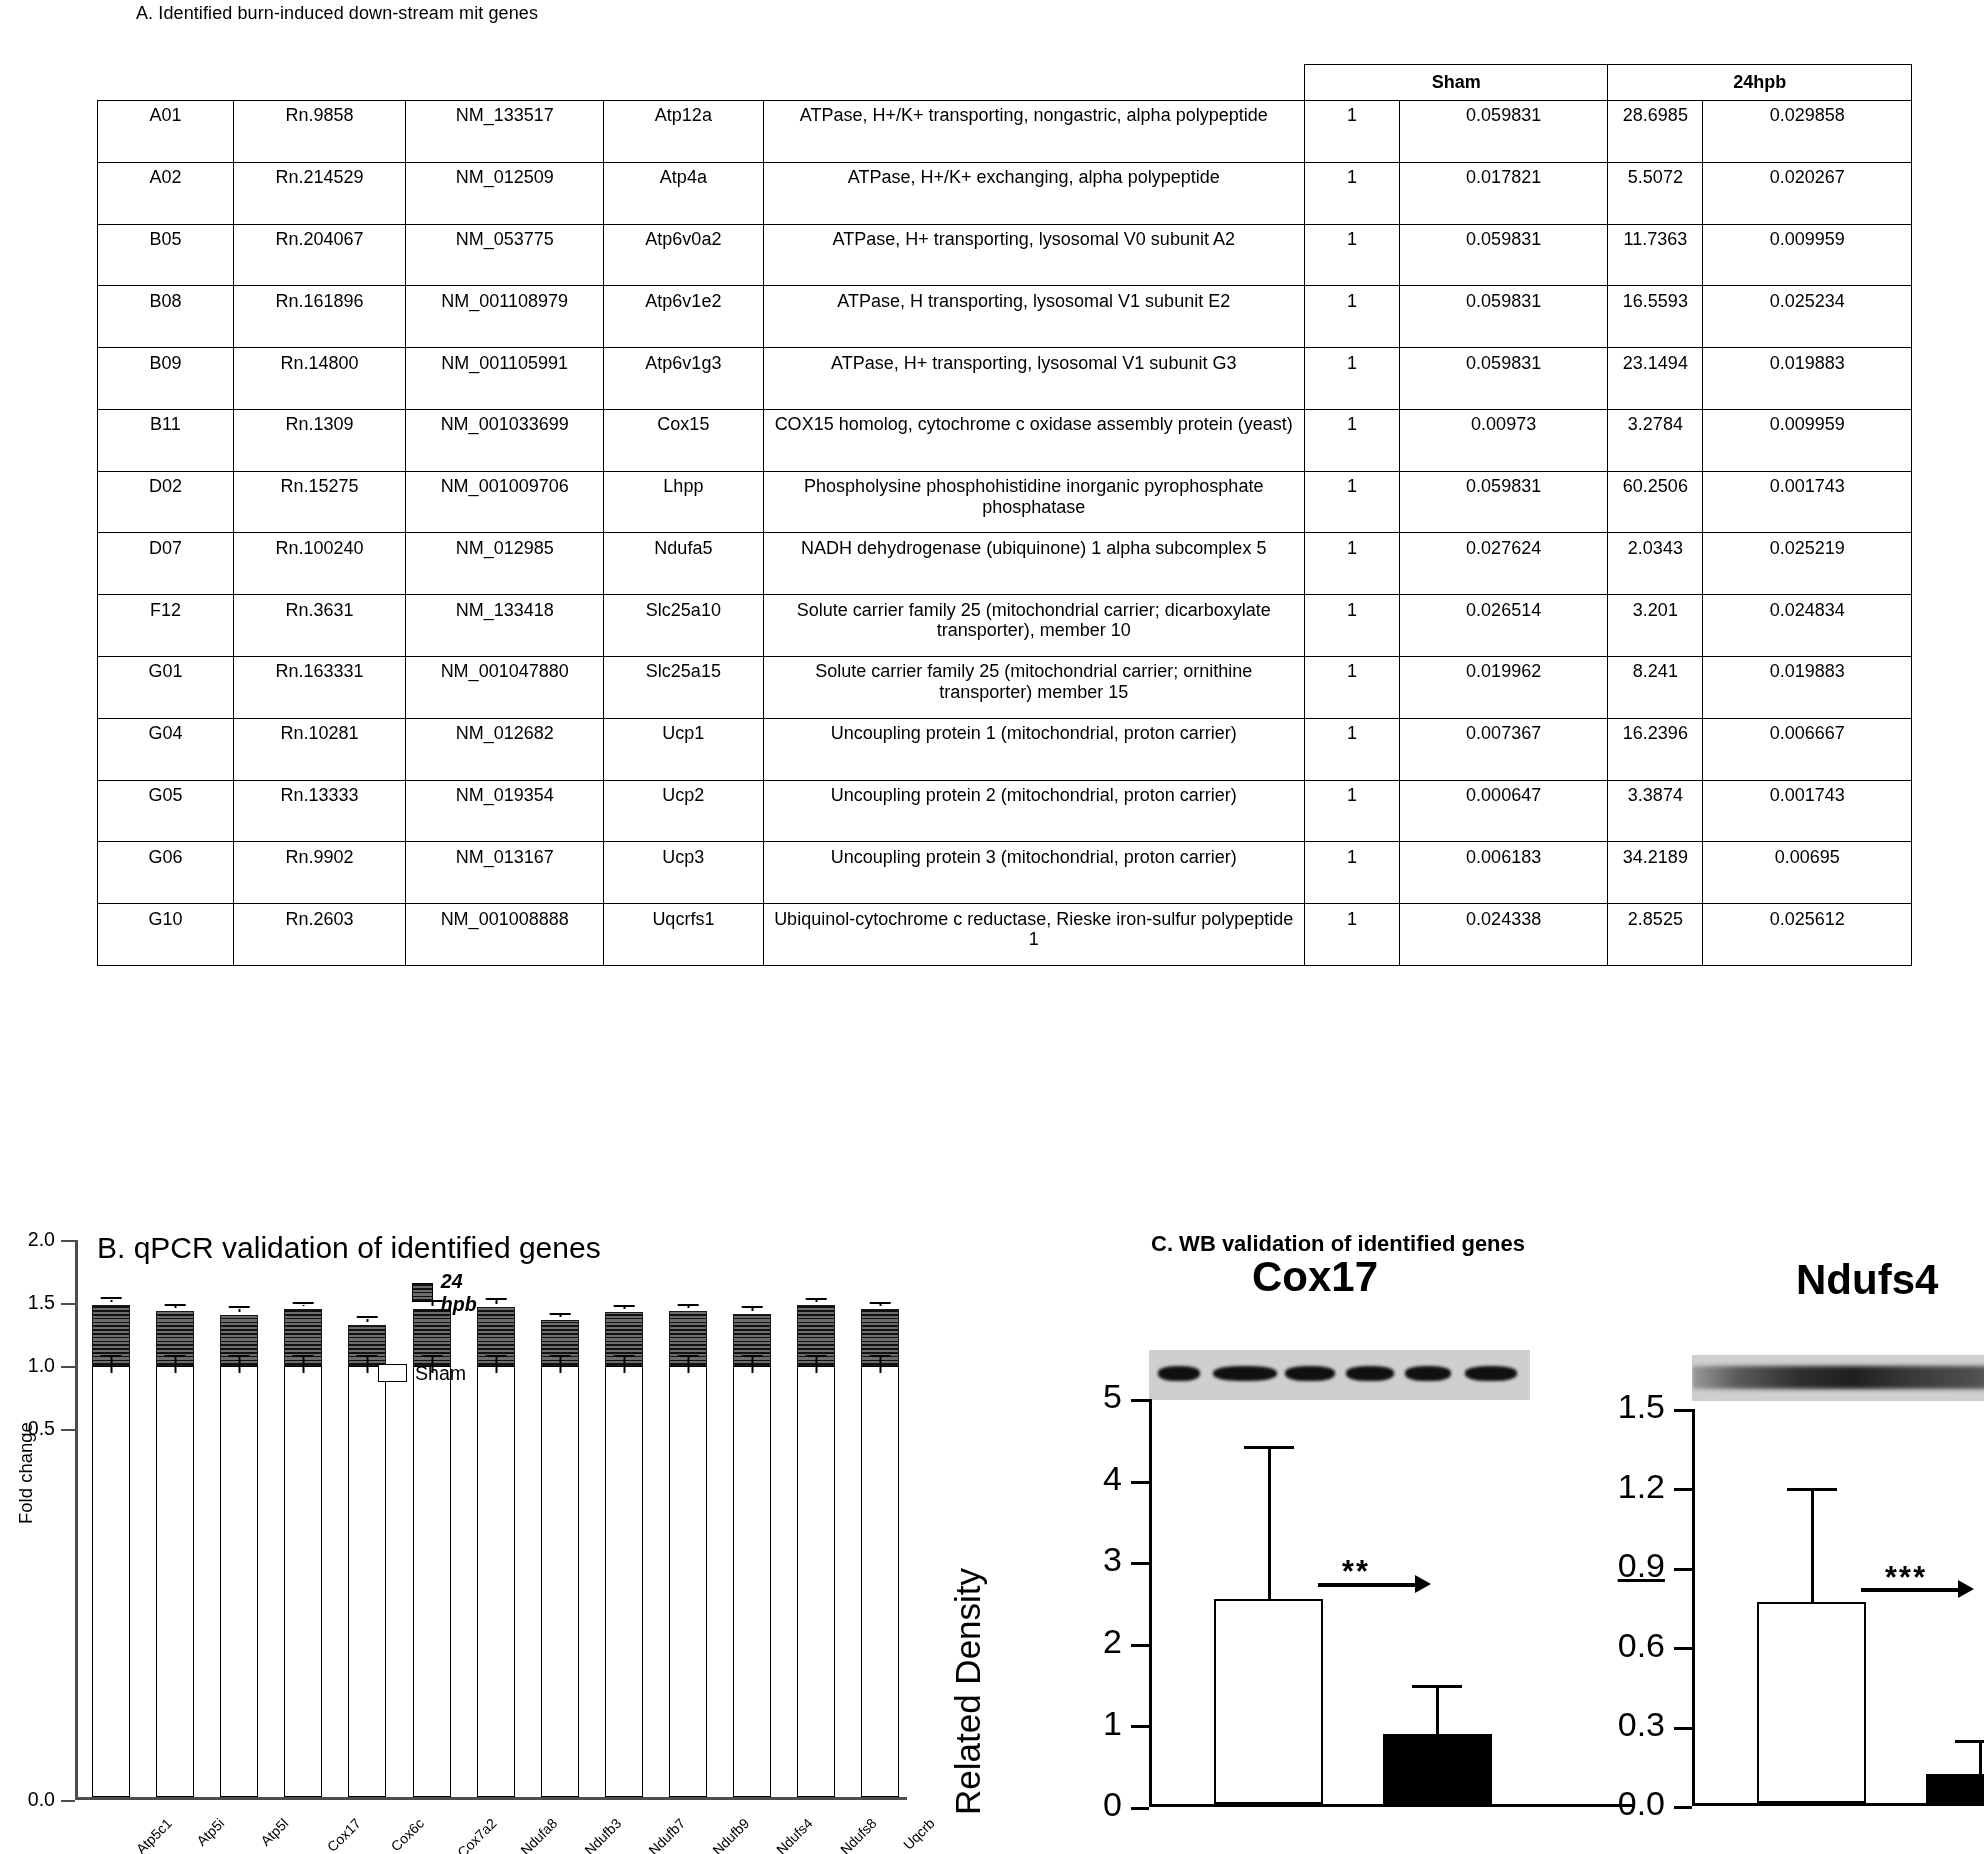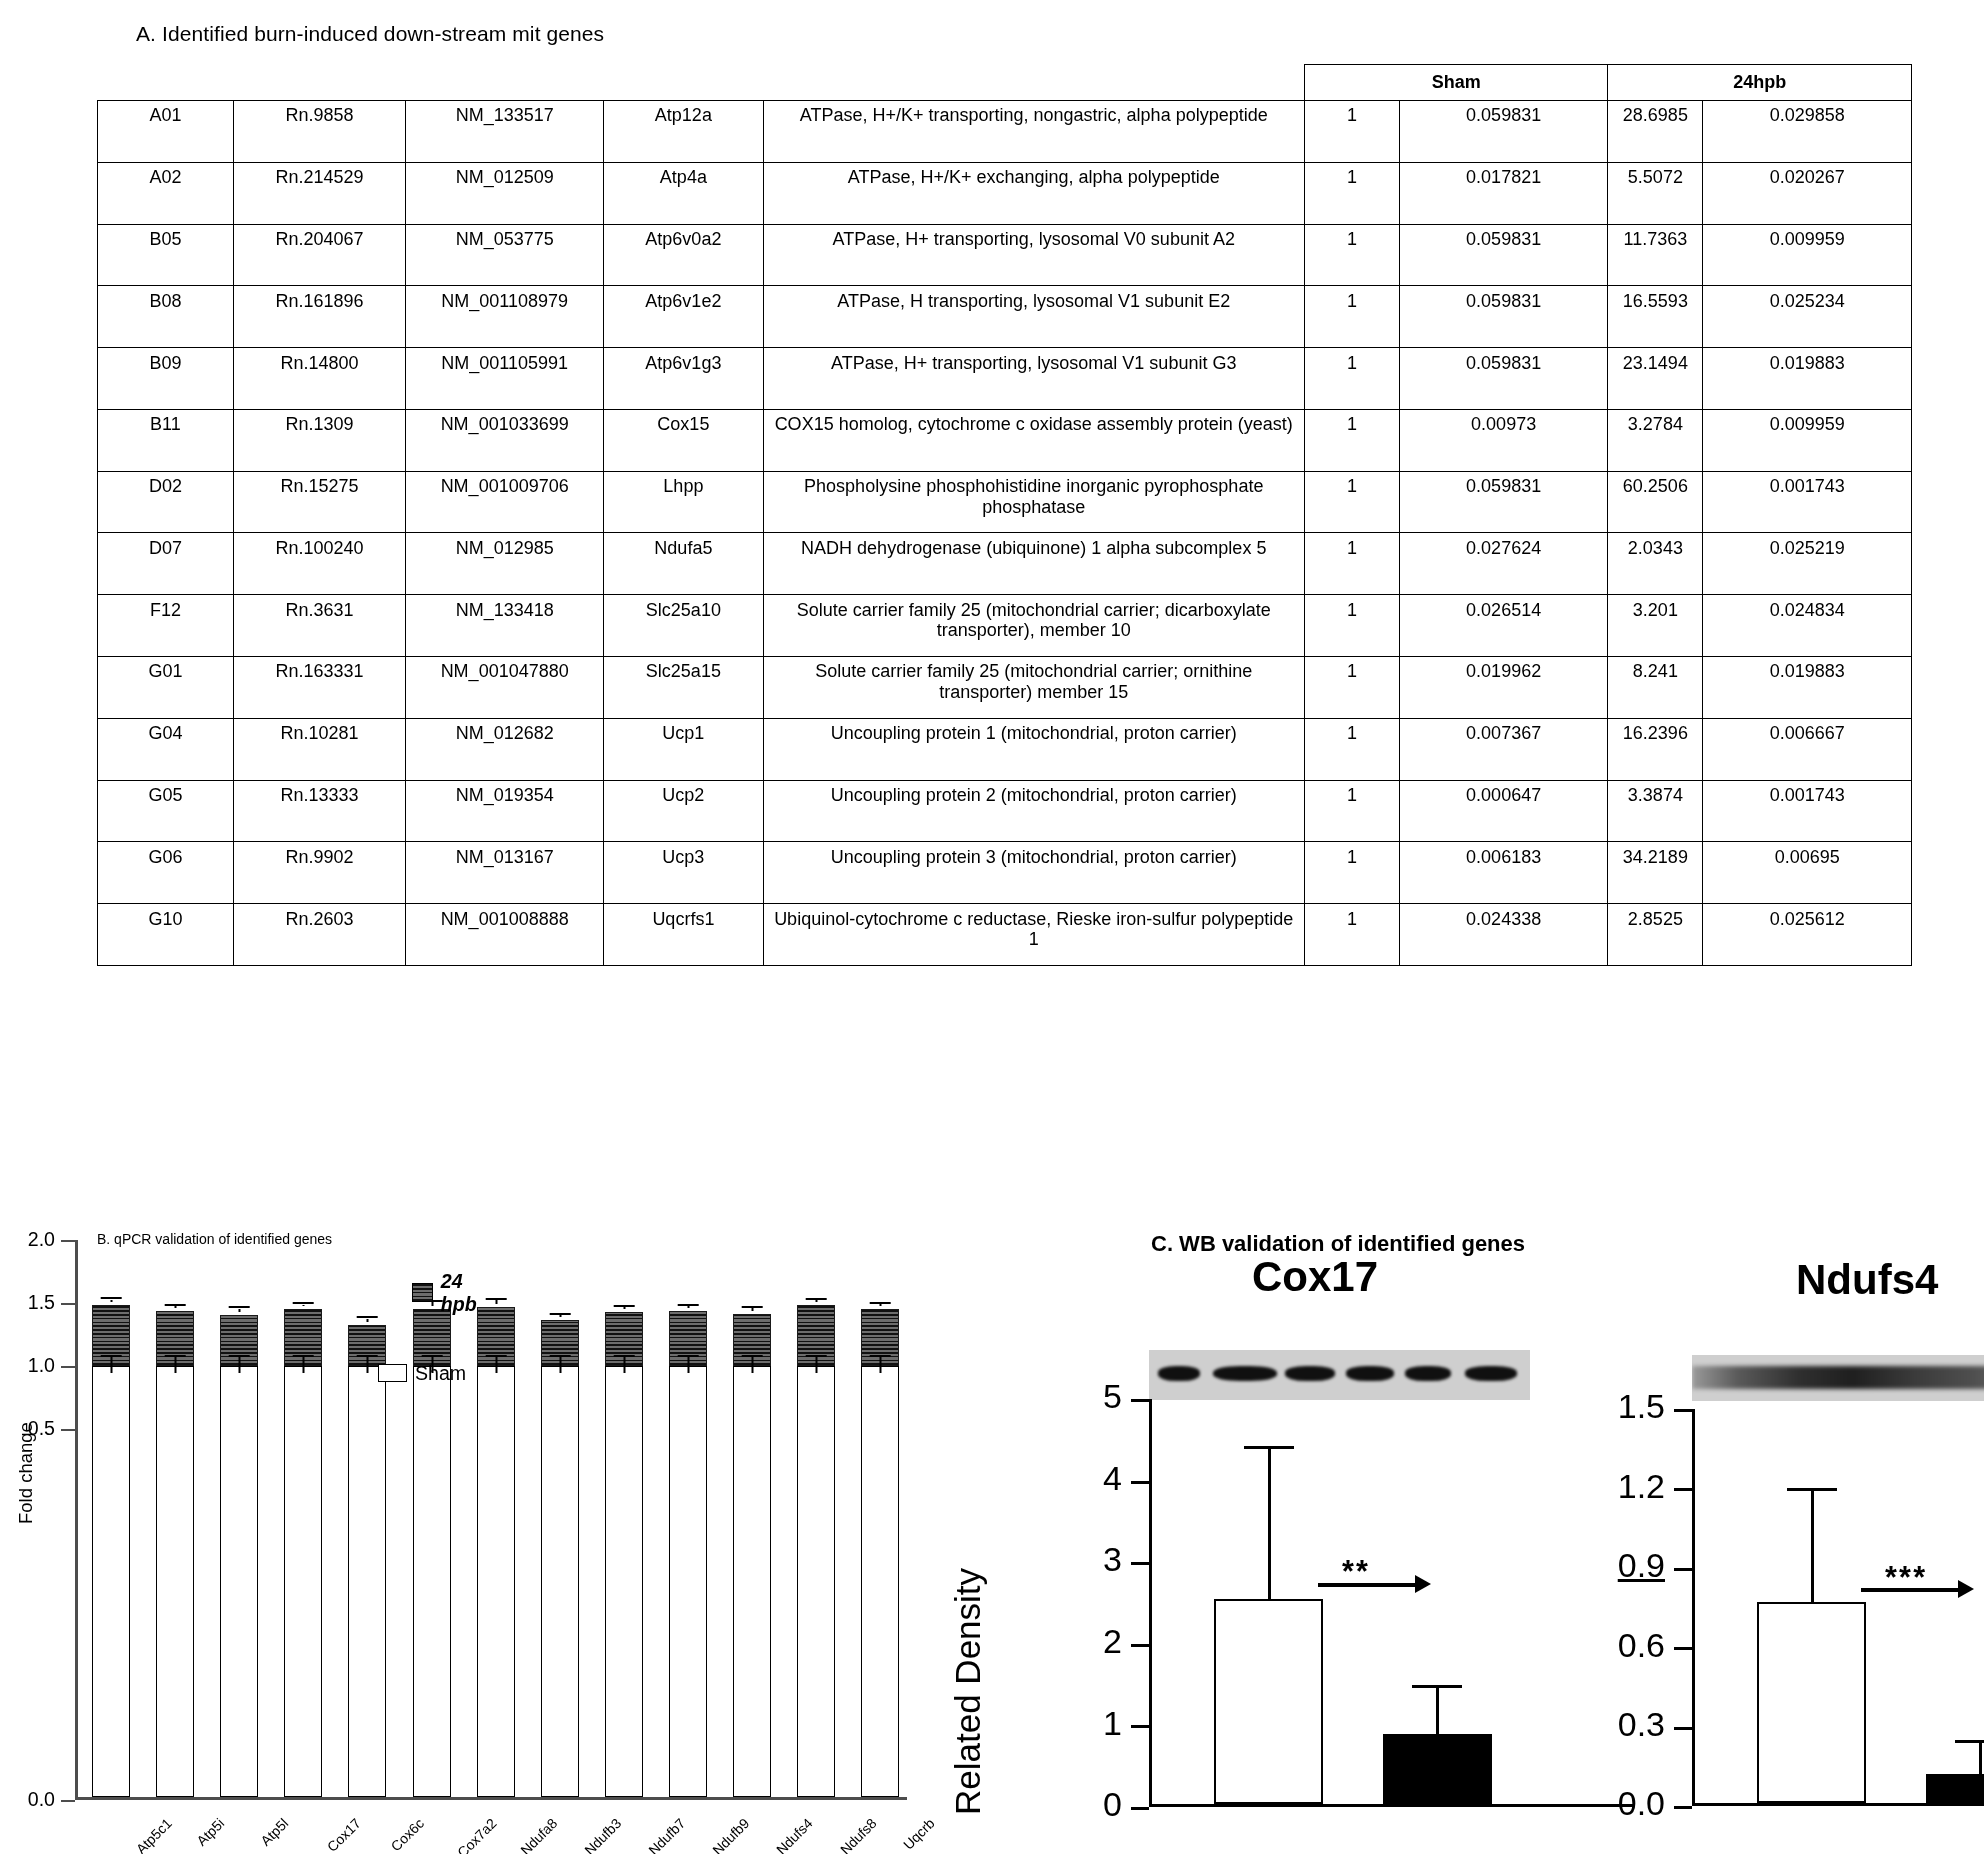--- a/index.html
+++ b/index.html
@@ -1,40 +1,40 @@
 <!DOCTYPE html>
 <html style="font-size:8.7px"><head>
 <meta charset="utf-8">
 <style>
   html,body{margin:0;padding:0;background:#ffffff;}
   body{width:1985px;height:1854px;position:relative;font-family:"Liberation Sans",sans-serif;color:#000;}
 
   
   #panelA{position:absolute;left:0;top:0;width:1985px;}
-  #panelA-title{position:absolute;left:136px;top:22px;font-size:21px;letter-spacing:0.1px;}
+  #panelA-title{position:absolute;left:136px;top:3px;font-size:18px;letter-spacing:0.1px;}
   #tableA{position:absolute;left:97px;top:64px;width:1815px;border-collapse:collapse;
           table-layout:fixed;font-size:18px;}
   #tableA td,#tableA th{border:1.1px solid #000;text-align:center;vertical-align:top;
           padding:4.4px 3.3px 5.4px 3.3px;line-height:1.15;font-weight:normal;}
   #tableA thead th{font-weight:bold;vertical-align:middle;}
   #tableA .grouphdr{height:36px;}
   #tableA .colhdr{height:64px;}
   #tableA .noborder{border:none;}
   .c-pos{width:116px;}
   .c-uni{width:147px;}
   .c-ref{width:169px;}
   .c-sym{width:136px;}
   .c-desc{width:462px;}
   .c-fc{width:81px;}
   .c-sd{width:178px;}
   #tableA tbody td{height:51px;}
 
   
   #panelB{position:absolute;left:0px;top:1219px;width:936px;height:636px;}
-  #panelB-title{position:absolute;left:97px;top:12px;font-size:14px;}
+  #panelB-title{position:absolute;left:97px;top:12px;font-size:30px;}
   #panelB-ylabel{position:absolute;left:15.2px;top:305px;font-size:18.5px;
       transform:rotate(-90deg);transform-origin:left top;white-space:nowrap;}
   #bPlot{position:absolute;left:75px;top:20.7px;width:832px;height:560px;}
   .b-axis-v{position:absolute;left:0;top:0;width:2.7px;height:560px;background:#4d4d4d;}
   .b-axis-h{position:absolute;left:0;bottom:0;height:2.7px;width:832px;background:#4d4d4d;}
   .b-tick{position:absolute;left:-14px;width:14px;height:2.2px;background:#4d4d4d;}
   .b-ticklabel{position:absolute;right:852px;font-size:19.6px;text-align:right;
       white-space:nowrap;transform:translateY(-12px);}
   .b-bargroup{position:absolute;bottom:2.7px;}
   .b-bar-sham{position:absolute;bottom:0;left:0;width:100%;border:1.6px solid #000;

